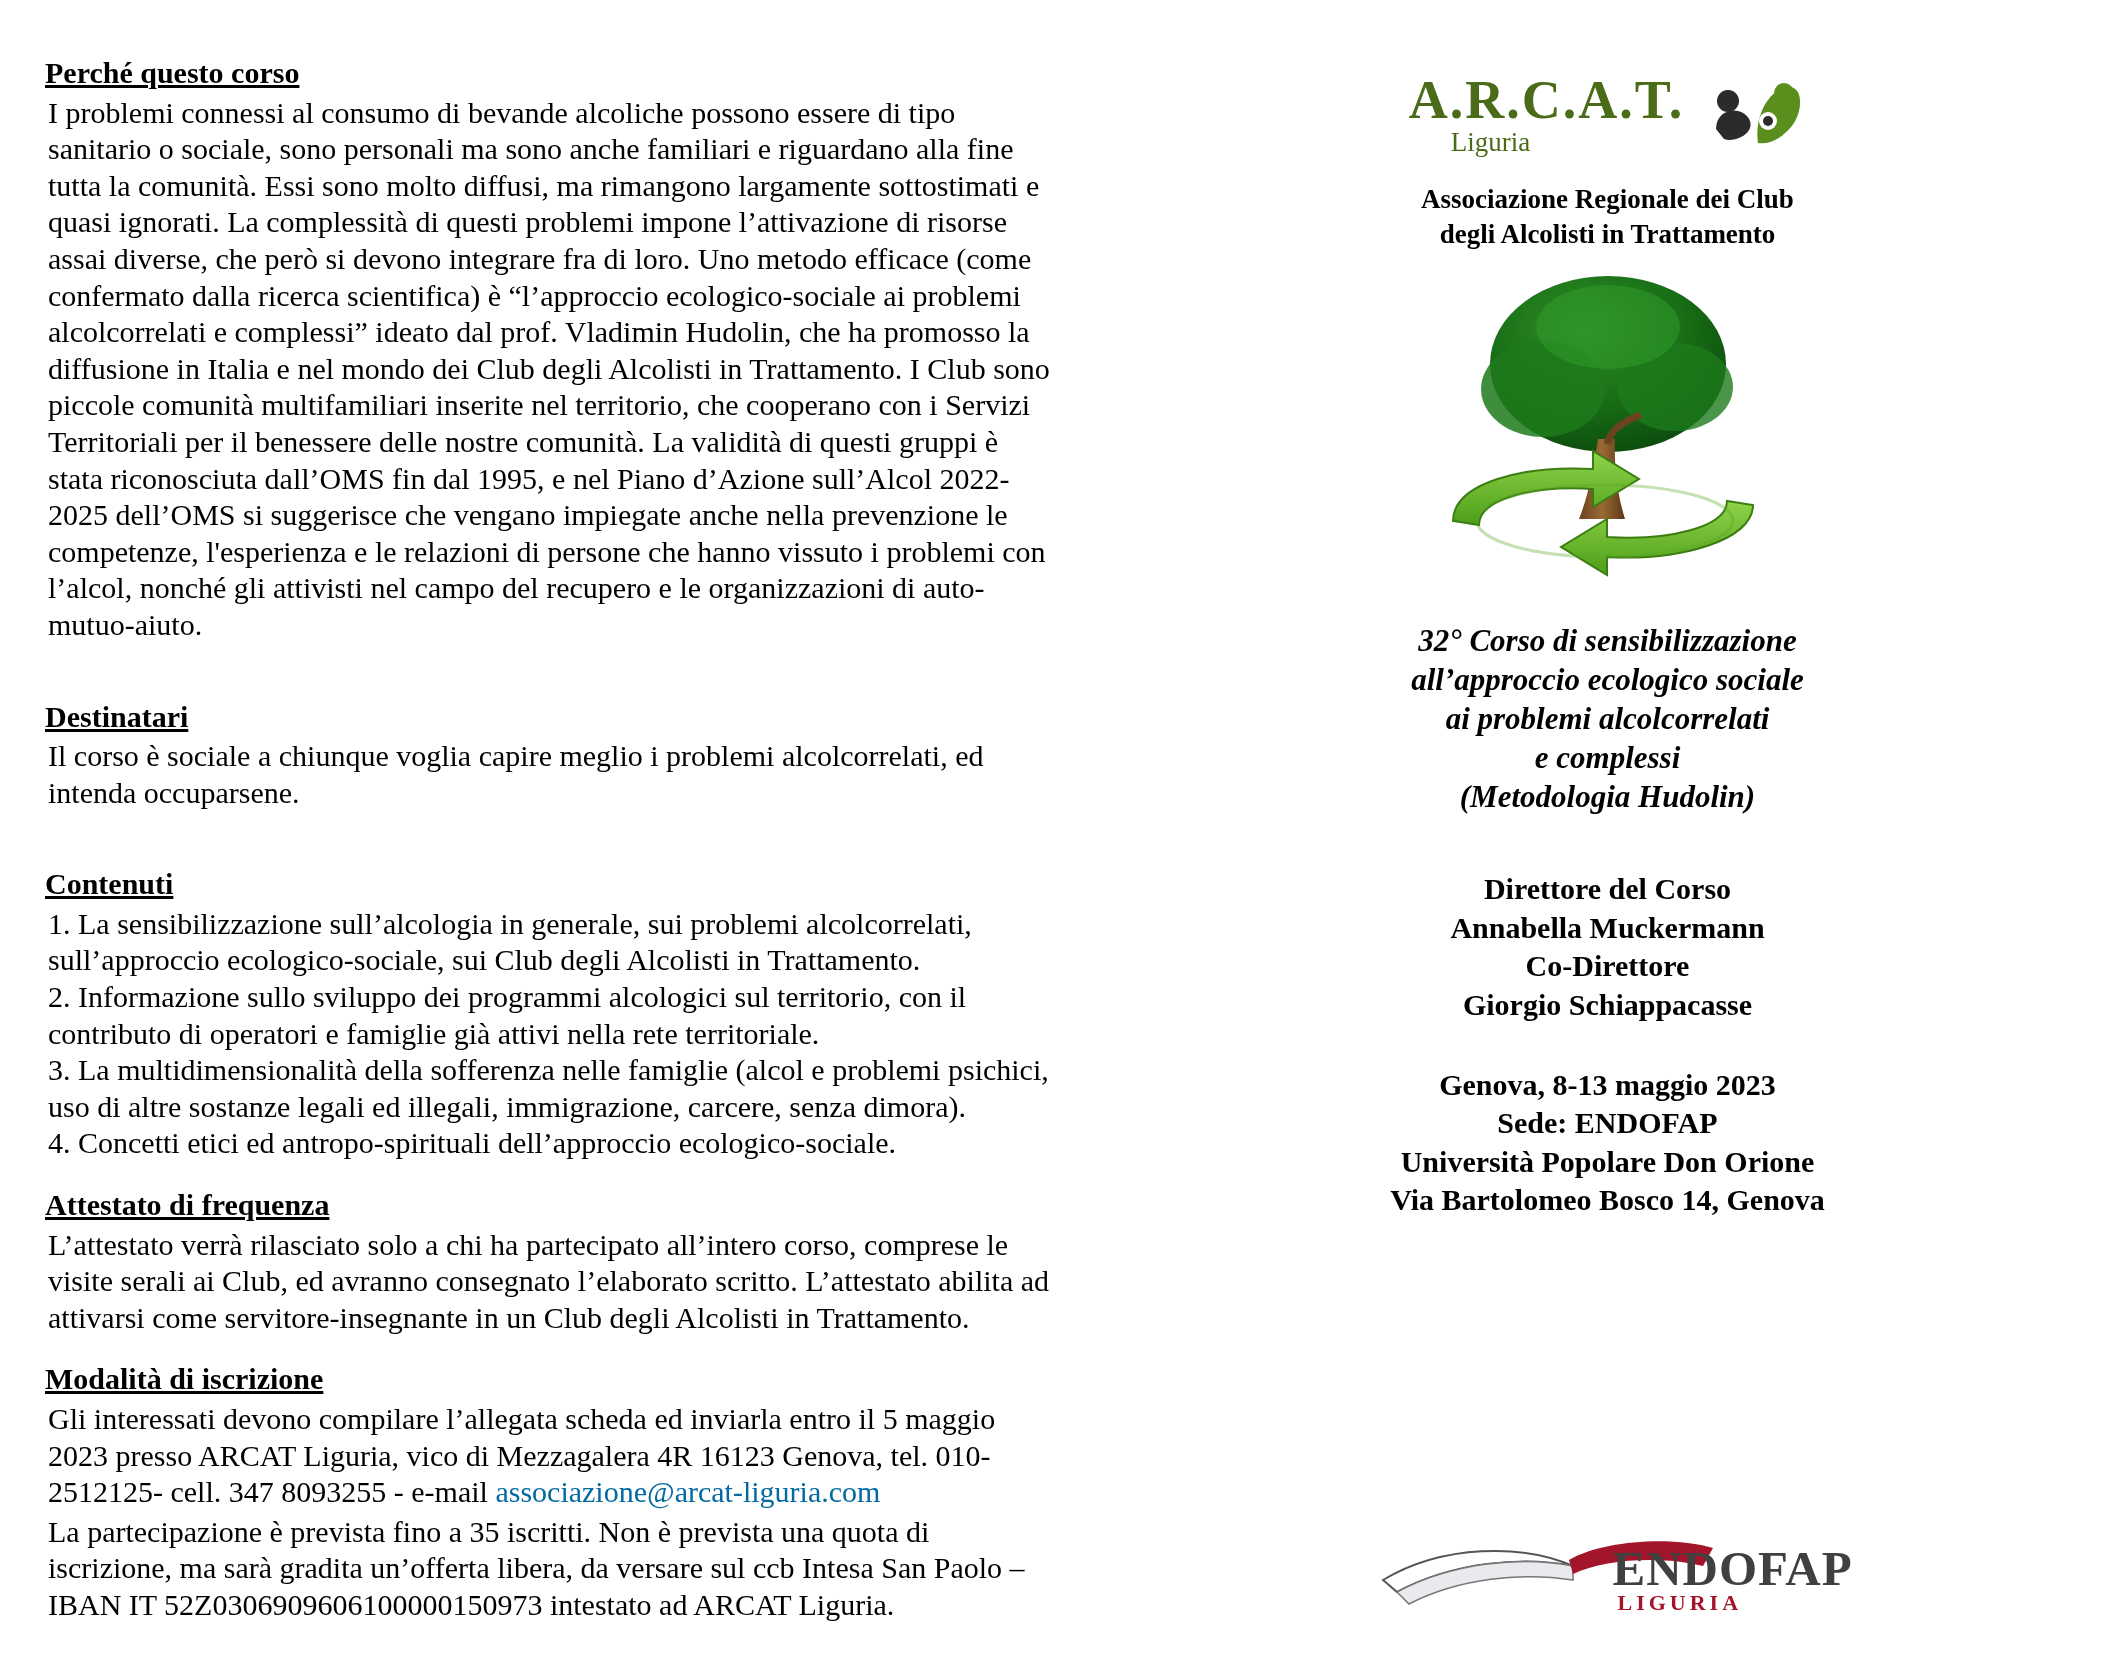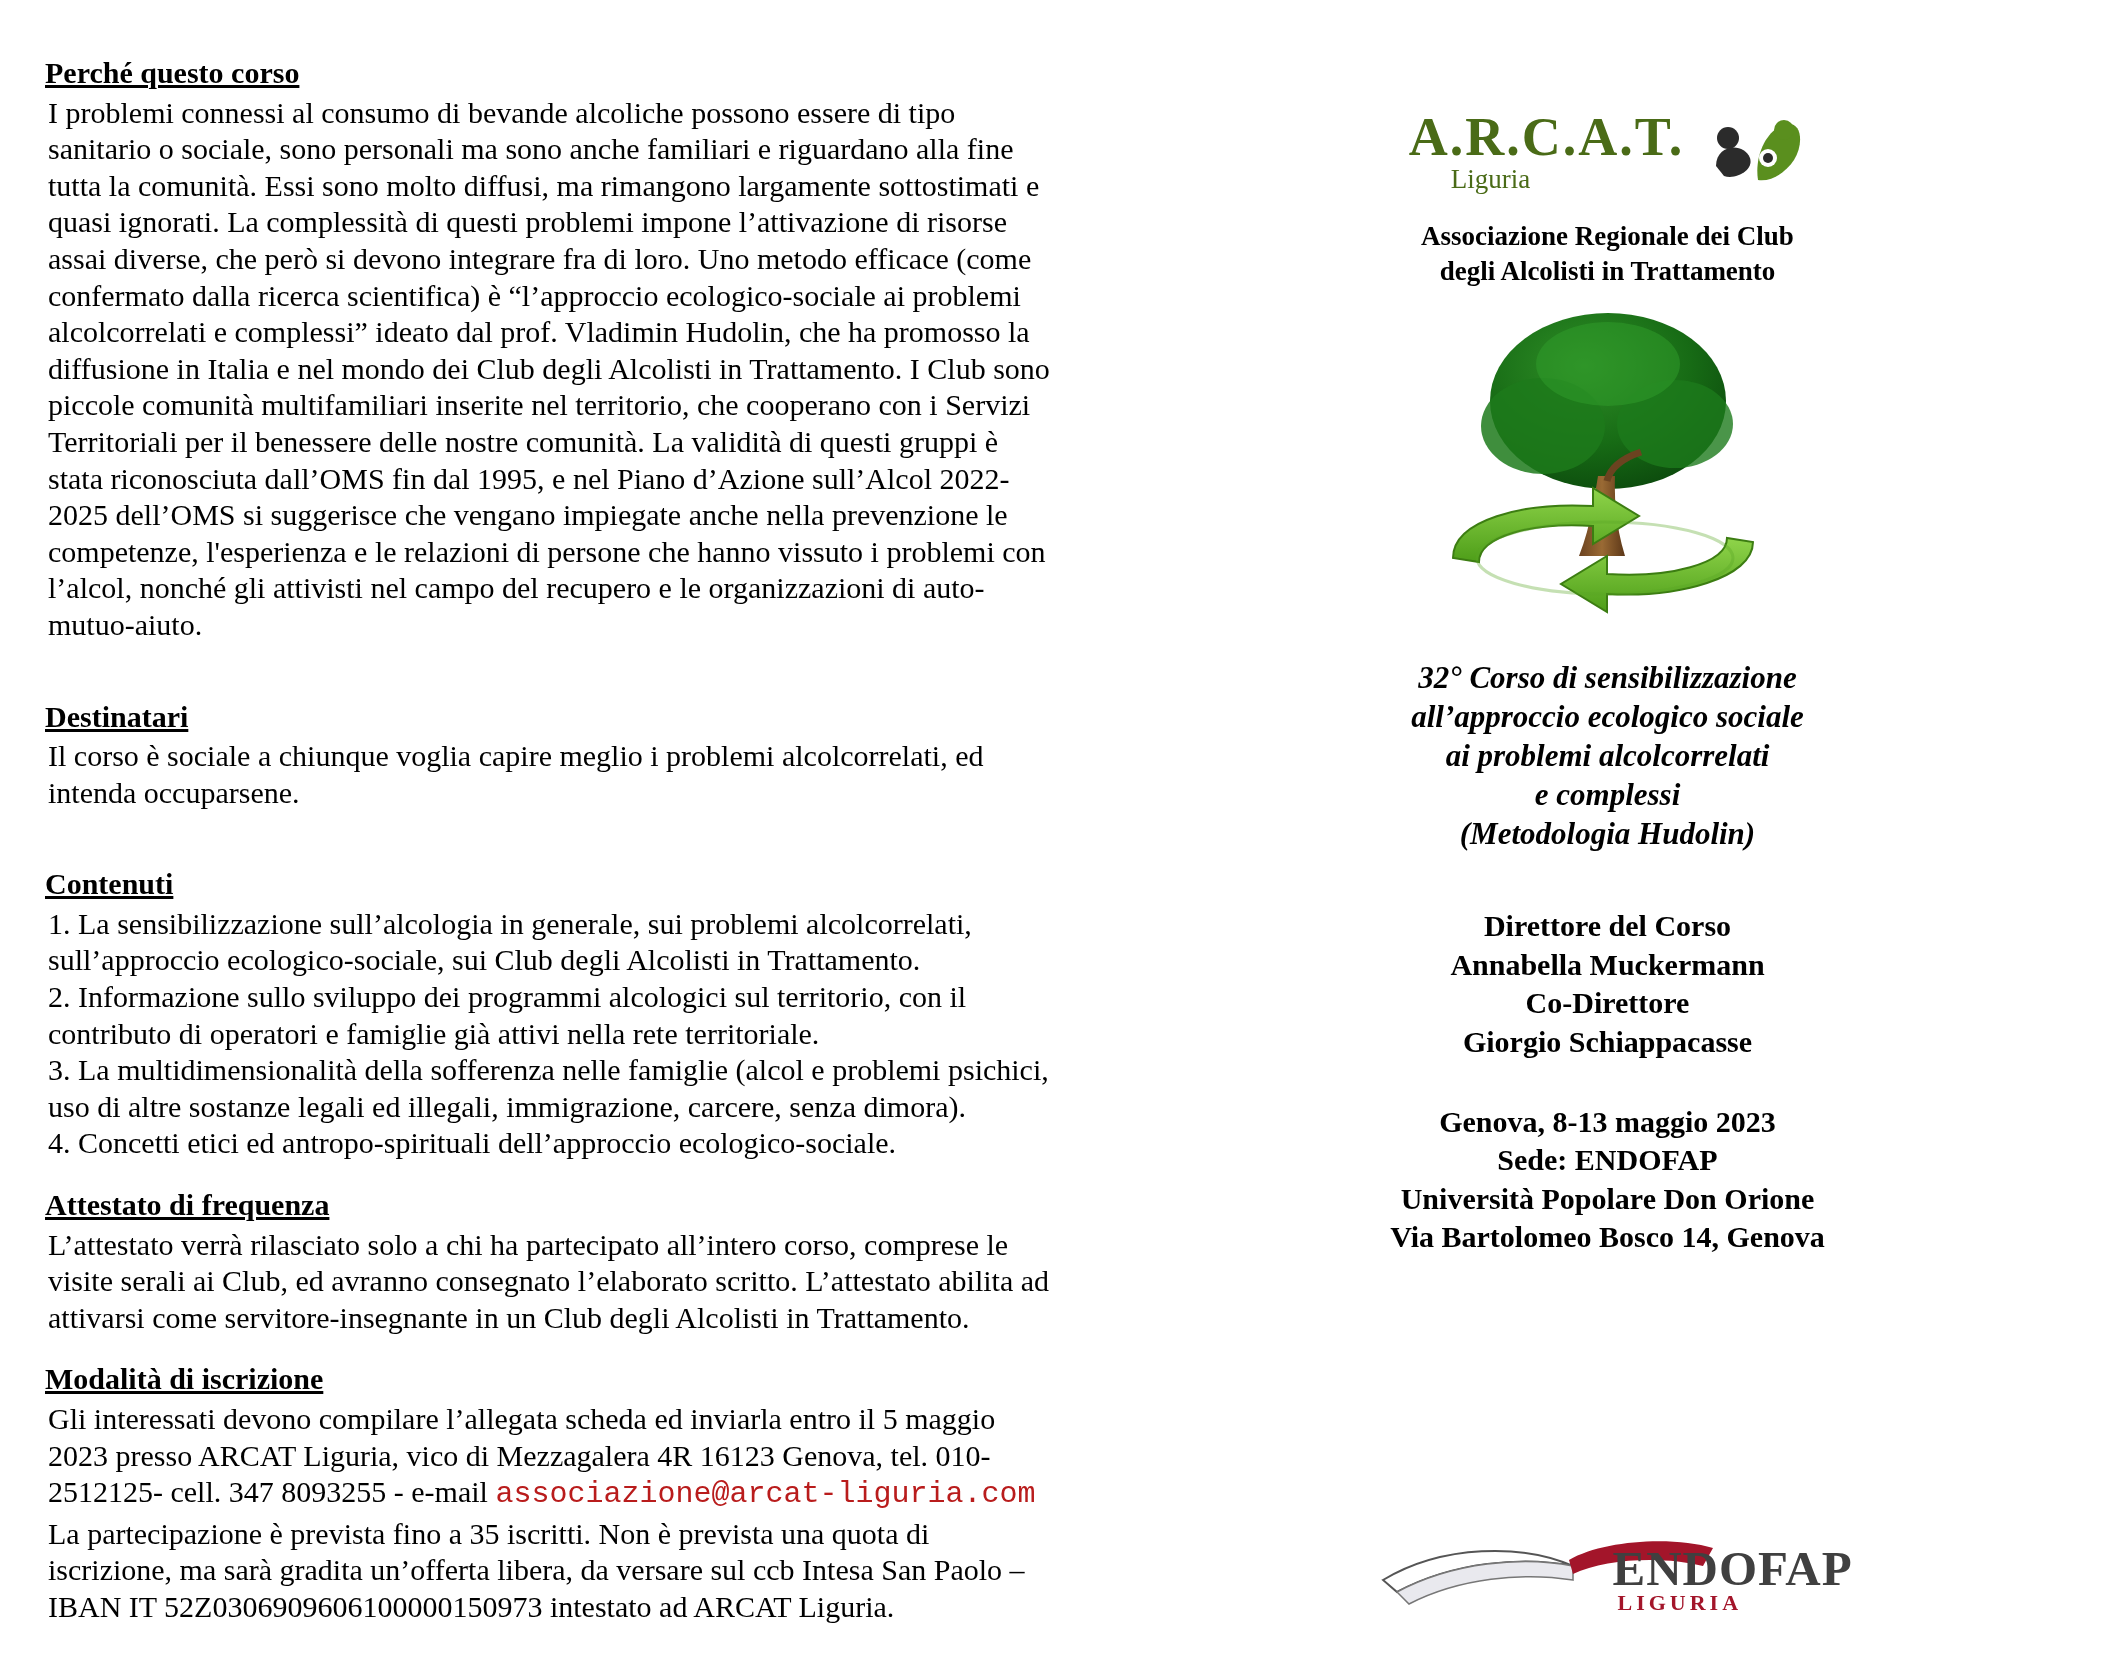--- a/index.html
+++ b/index.html
@@ -40,29 +40,28 @@
   .body-text {
     font-size: 30px;
     line-height: 1.22;
     margin: 3px;
     width: 1010px;
     text-align: left;
   }
   .gap-lg { height: 52px; }
   .gap-sm { height: 22px; }
   .email-link {
-    color: #b91c1c;
+    color: #0369a1;
     text-decoration: none;
-    font-family: Liberation Mono, monospace;
   }
   
   .right-col {
     width: 1035px;
     box-sizing: border-box;
-    padding-top: 110px;
+    padding-top: 73px;
     text-align: center;
     position: relative;
   }
   .logo-row {
     display: flex;
     align-items: center;
     justify-content: center;
     gap: 26px;
     margin-bottom: 22px;
   }

